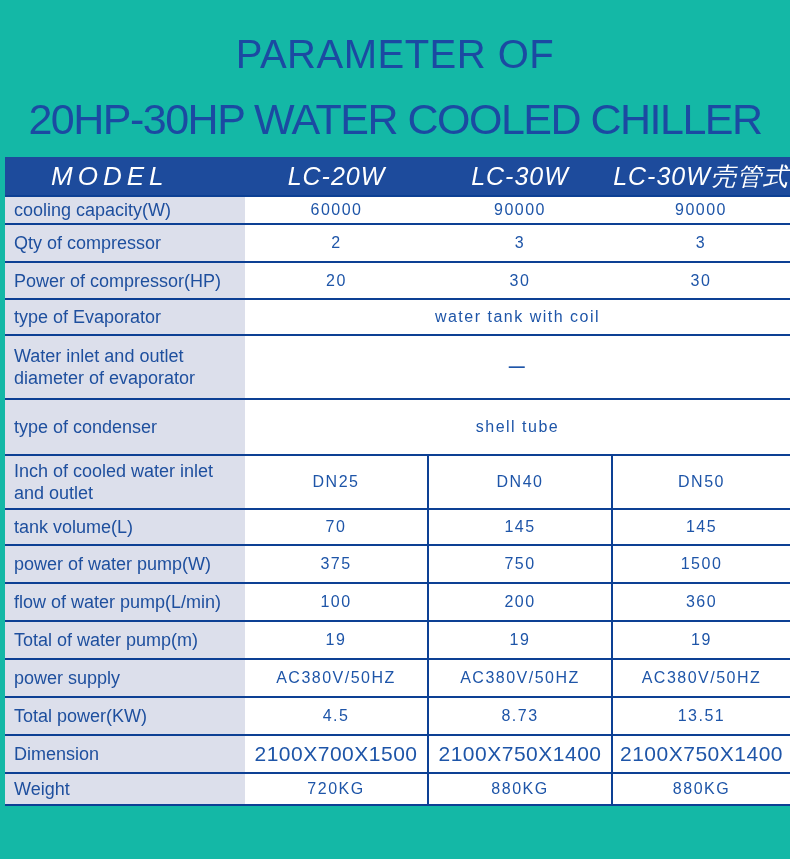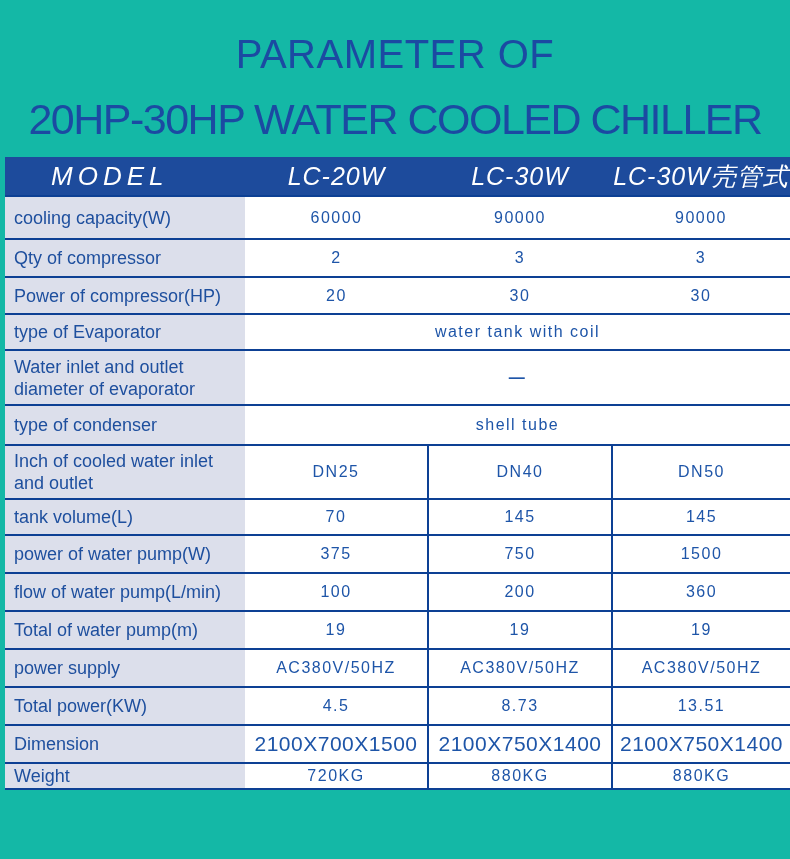--- a/index.html
+++ b/index.html
@@ -79,27 +79,27 @@
     color:var(--value-text);
     font-size:16px;
     letter-spacing:1.5px;
     text-align:center;
     white-space:nowrap;
   }
   td.val.compact{font-size:21px;letter-spacing:0.5px;}
   td.val.dash{font-weight:700;}
   td.div-left{border-left:2px solid var(--border);}
   
-  tr.h43{height:43px;}
+  tr.h43{height:28px;}
   tr.h38{height:38px;}
   tr.h37{height:37px;}
   tr.h36{height:36px;}
-  tr.h40{height:40px;}
-  tr.h41{height:26px;margin-left:21px;}
-  tr.h55{height:55px;}
+  tr.h40{height:56px;}
+  tr.h41{height:32px;margin-left:21px;}
+  tr.h55{height:64px;}
   tr.h54{height:54px;}
 </style>
 </head>
 <body>
 
 <div class="page">
 
   <div class="title">
     <div class="line1">PARAMETER OF</div>
     <div class="line2">20HP-30HP WATER COOLED CHILLER</div>

